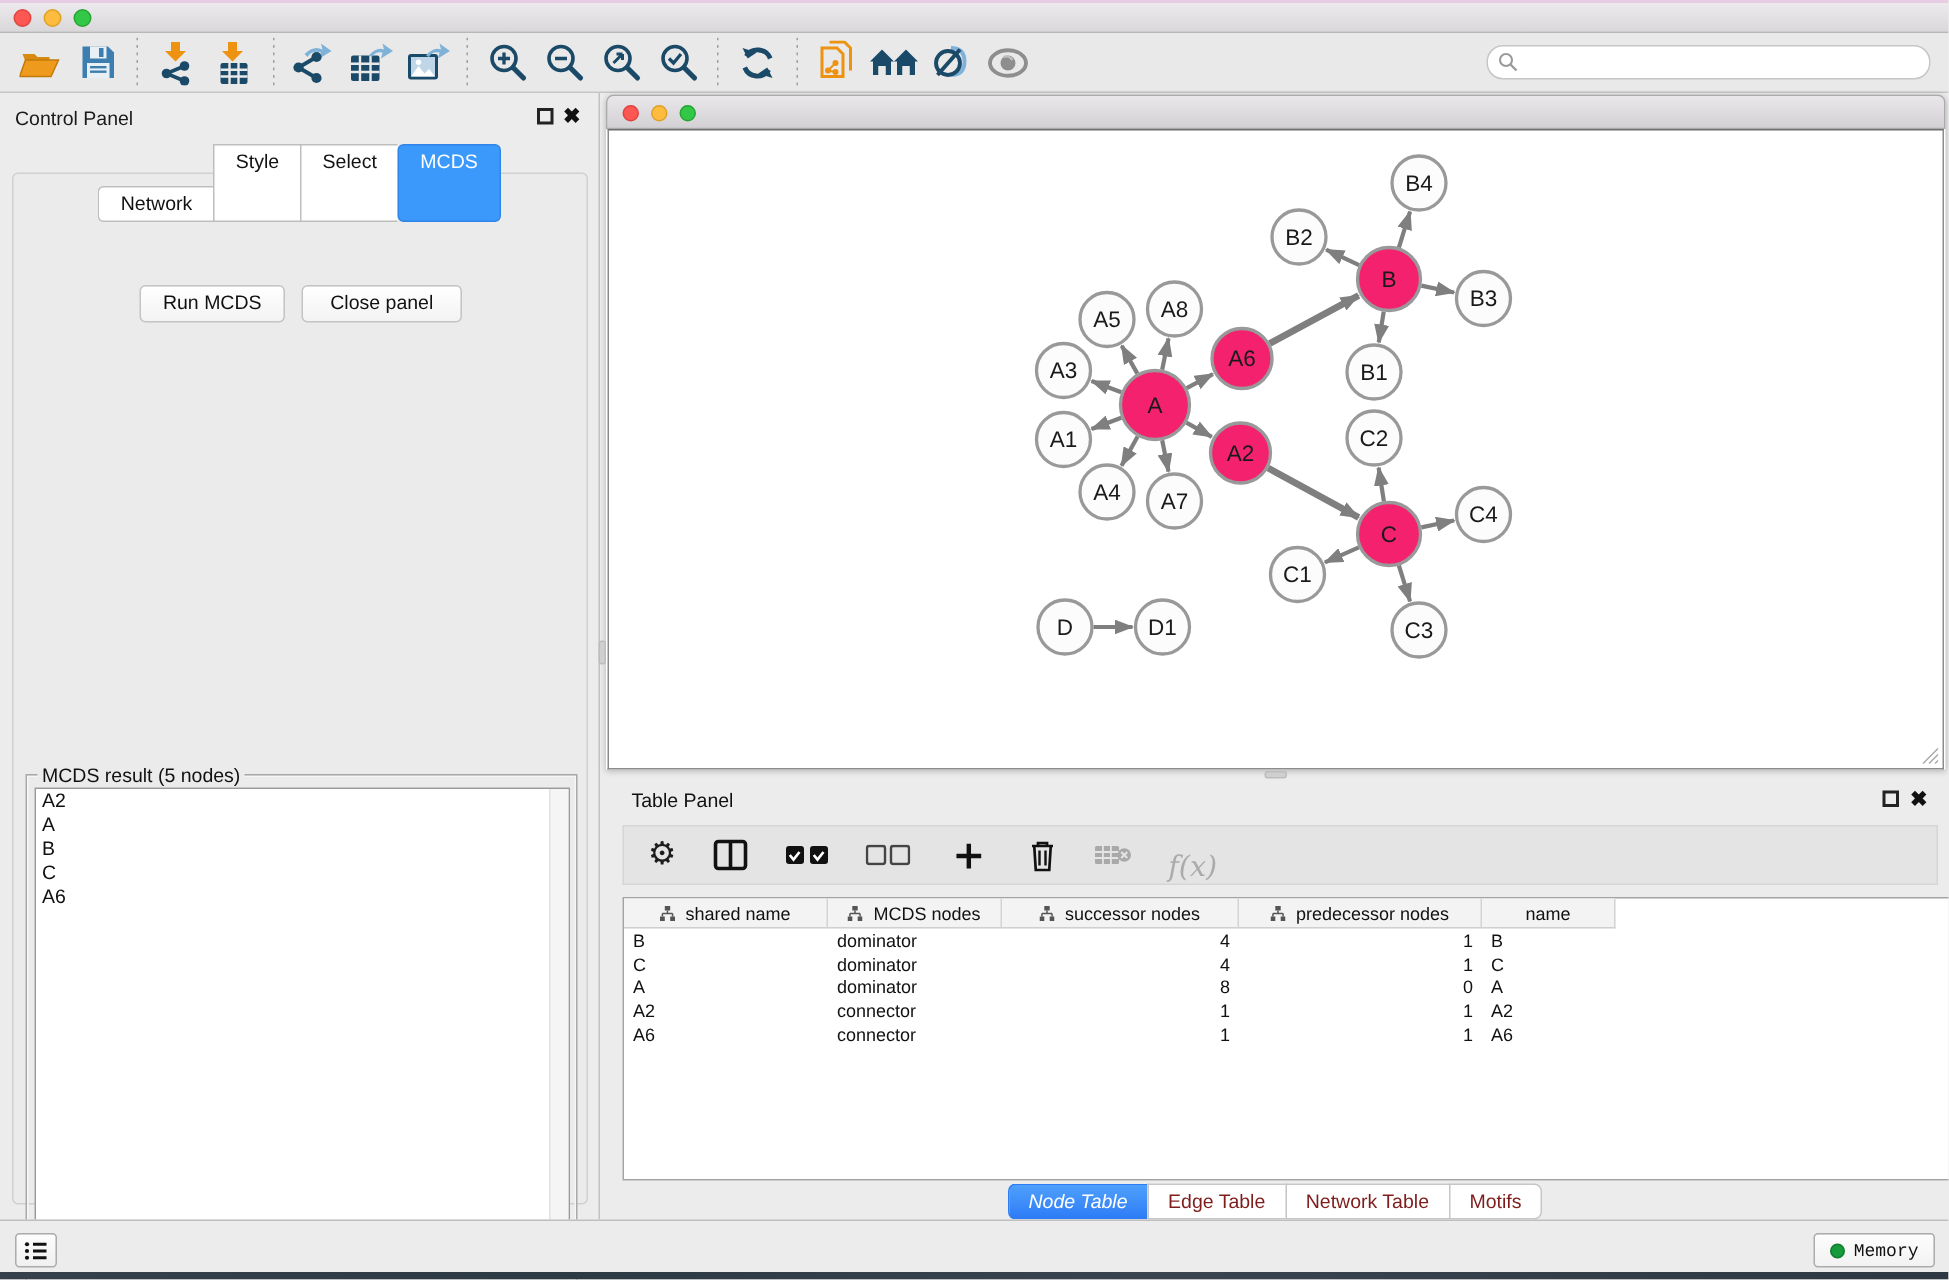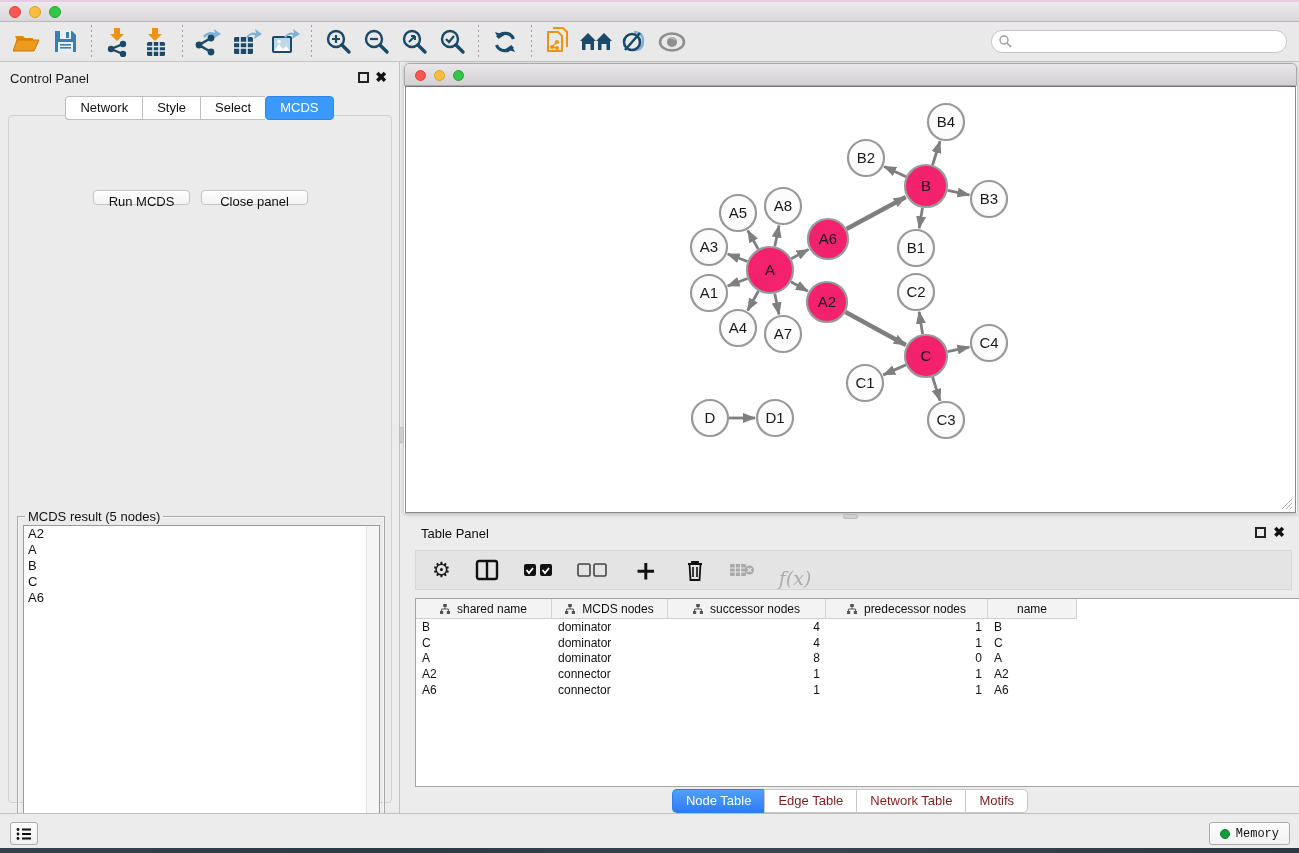--- a/index.html
+++ b/index.html
@@ -37,35 +37,35 @@
   #cp-header { position:absolute; left:0; top:0; width:100%; height:30px; }
   #cp-title { position:absolute; left:10px; top:9px; font-size:13px; color:#1A1A1A; }
   .panel-float { position:absolute; width:11px; height:11px; border:2px solid #222; top:10px; }
   .panel-close { position:absolute; top:7px; font-size:14px; font-weight:bold; color:#111; line-height:16px; }
   #cp-header .panel-float { right:30px; }
   #cp-header .panel-close { right:12px; }
 
   #cp-tabs { position:absolute; left:0; top:34px; width:100%; display:flex; justify-content:center; z-index:2; }
   .cp-tab { font-size:13px; padding:3px 14px 4px; background:#FFFFFF; border:1px solid #BEBEBE;
     border-right:none; color:#111; }
-  .cp-tab:first-child { border-radius:4px 0 0 4px; }
+  .cp-tab:first-child { border-radius:4px 0 0 4px;margin-top:28px; }
   .cp-tab.active { background:#3B99FC; color:#FFFFFF; border:1px solid #2F86E8; border-radius:4px; }
 
   #cp-inner { position:absolute; left:8px; top:53px; width:384px; height:688px;
     background:#EBEBEB; border:1px solid #D0D0D0; border-radius:4px; }
   #opt-label { position:absolute; left:0; top:18px; width:100%; text-align:center; font-size:13px; }
   #criterion-select { position:absolute; left:35px; top:40px; width:313px; height:24px;
     background:#FFFFFF; border:1px solid #C4C4C4; border-radius:4px; font-size:13px;
     display:flex; align-items:center; padding-left:9px; }
   #criterion-stepper { position:absolute; right:2px; top:2px; width:19px; height:18px;
     background:linear-gradient(#6FAFFA,#2E7BF0); border-radius:3px; }
   .chev { position:absolute; left:5.5px; width:0; height:0; border-left:4px solid transparent; border-right:4px solid transparent; }
   .chev.up { top:3px; border-bottom:4px solid #fff; }
   .chev.down { bottom:3px; border-top:4px solid #fff; }
-  .cp-btn { position:absolute; top:74px; height:15px; background:linear-gradient(#FFFFFF,#F3F3F3);
+  .cp-btn { position:absolute; top:74px; height:25px; background:linear-gradient(#FFFFFF,#F3F3F3);
     border:1px solid #C4C4C4; border-radius:4px; font-size:13px; text-align:center; line-height:21px; }
   #run-btn { left:84px; width:97px; }
   #closepanel-btn { left:192px; width:107px; }
 
   #result-group { position:absolute; left:8px; top:400px; width:368px; height:340px;
     border:1px solid #A9A9A9; box-shadow:inset 0 0 0 1px #F6F6F6; }
   #result-legend { position:absolute; left:7px; top:-8px; background:#EBEBEB; padding:0 3px;
     font-size:13px; color:#111; }
   #result-list { position:absolute; left:5px; top:8px; width:357px; height:325px;
     background:#FFFFFF; border:1px solid #9A9A9A; overflow:hidden; }
@@ -110,21 +110,21 @@
   #thead { display:flex; height:20px; }
   .th { background:#F3F3F3; border-right:1px solid #D4D4D4; border-bottom:1px solid #CFCFCF;
     font-size:12px; display:flex; align-items:center; justify-content:center; gap:5px; color:#111; }
   .th .hicon { margin-right:2px; }
   .tr { display:flex; height:15.8px; align-items:center; }
   .td { font-size:12px; padding:0 6px; white-space:nowrap; }
 
   #tp-tabs { position:absolute; left:0; top:269px; width:100%; display:flex; justify-content:center; }
   .tp-tab { font-size:13px; padding:3px 13px 4px; background:#FFFFFF; border:1px solid #C6C6C6;
     border-right:none; color:#7f1d1d; }
-  .tp-tab:first-child { border-radius:5px 0 0 5px; }
+  .tp-tab:first-child { border-radius:5px 0 0 5px;font-style:italic; }
   .tp-tab:last-child { border-right:1px solid #C6C6C6; border-radius:0 5px 5px 0; }
   .tp-tab.active { background:linear-gradient(#4FA0FC,#2E7CF6); color:#fff; border-color:#2E7CF6; }
 
   
   #statusbar { left:0; top:813px; width:1299px; height:35px; background:#ECECEC;
     border-top:1px solid #BFBFBF; }
   #list-btn { position:absolute; left:10px; top:8px; width:28px; height:23px;
     background:linear-gradient(#FDFDFD,#F0F0F0); border:1px solid #ACACAC; border-radius:3px;
     display:flex; align-items:center; justify-content:center; }
   #memory-btn { position:absolute; right:9px; top:8px; height:23px; padding:0 10px;

